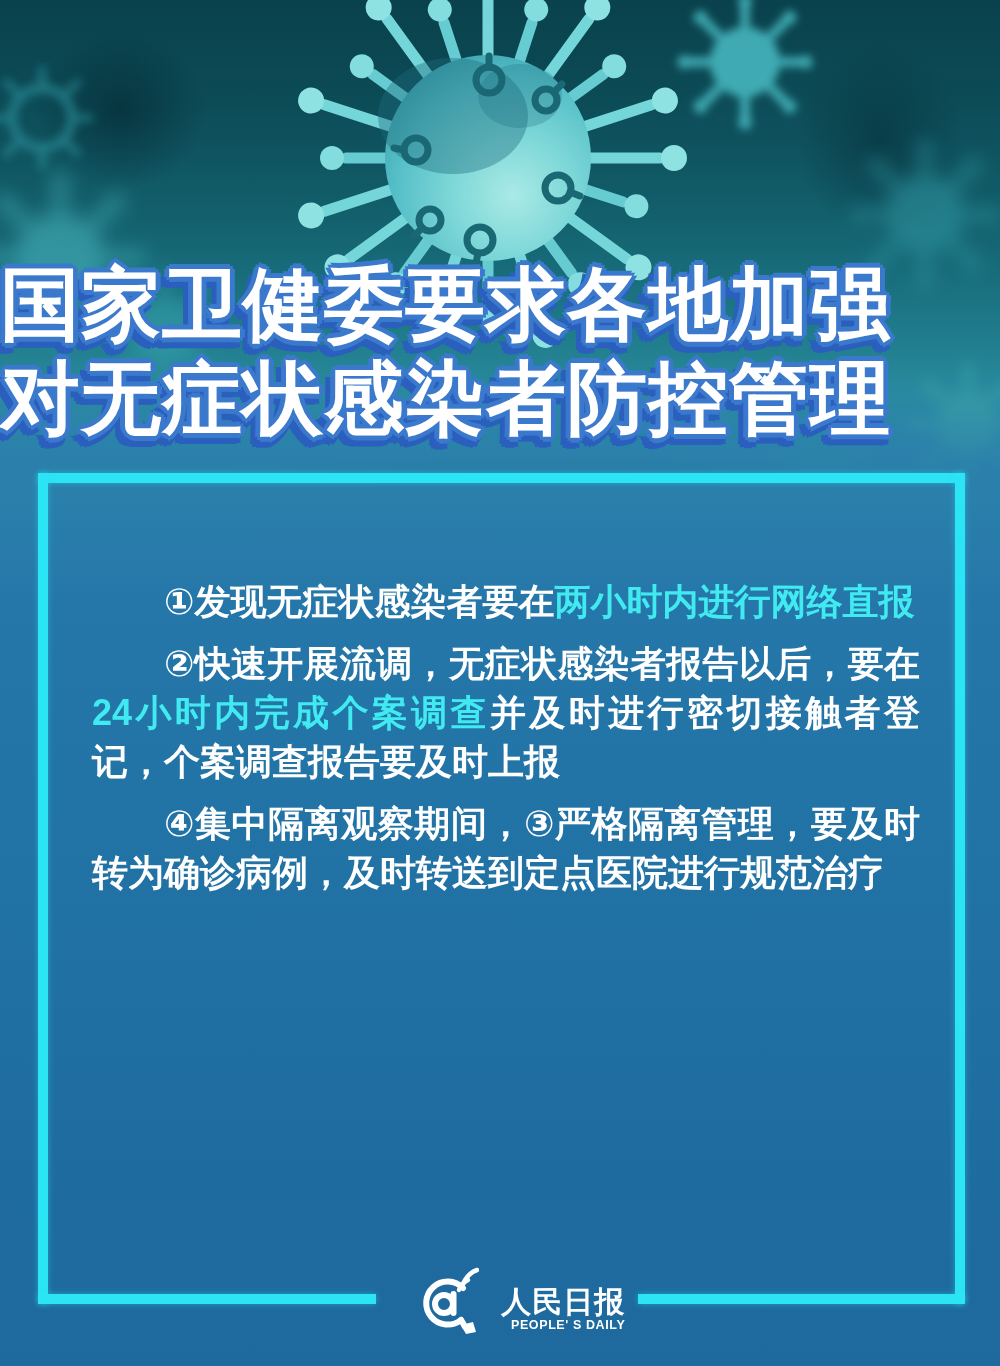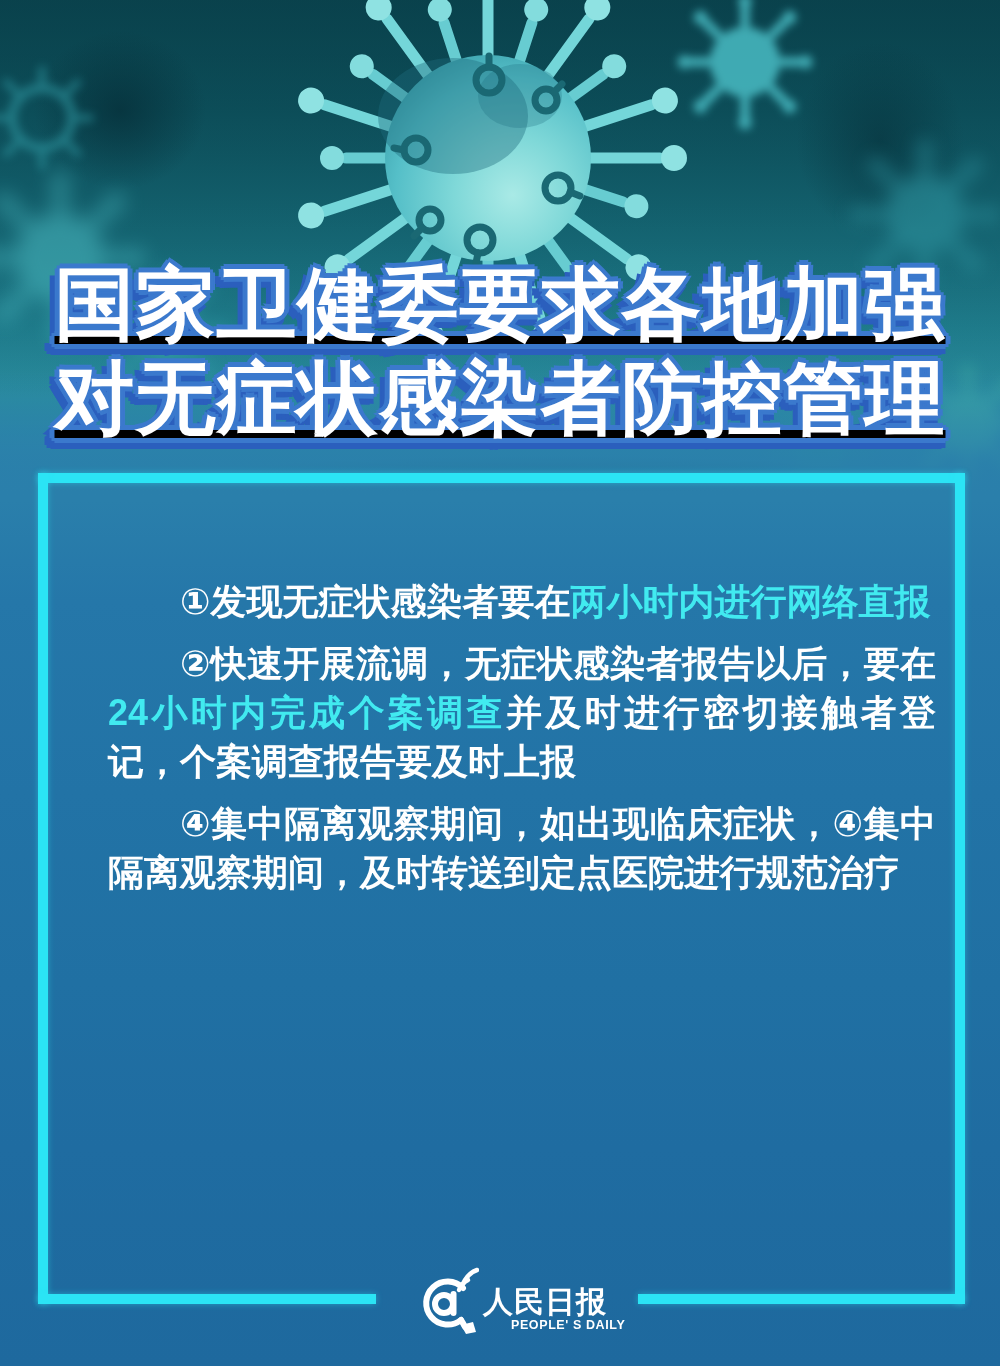--- a/index.html
+++ b/index.html
@@ -34,47 +34,47 @@
       linear-gradient(180deg, rgba(8,58,68,.55) 0%, rgba(8,58,68,.25) 45%, rgba(8,58,68,0) 80%);
   }
   .virus-svg{position:absolute;left:0;top:0;}
   .blur3{filter:blur(3px);} .blur4{filter:blur(4px);}
   .blur6{filter:blur(6px);} .blur7{filter:blur(7px);}
   .photo-fade{
     position:absolute;left:0;top:370px;width:1000px;height:130px;
     background:linear-gradient(180deg, rgba(42,127,171,0) 0%, rgba(42,127,171,.75) 70%, #2A7FAB 100%);
   }
   
-  .title{position:absolute;left:0;top:258px;width:1000px;text-align:center;z-index:5;text-decoration:underline;}
+  .title{position:absolute;left:0;top:258px;width:1000px;text-align:left;z-index:5;}
   .title-line{
     font-size:80px;line-height:94px;font-weight:900;color:#FFFFFF;letter-spacing:1px;
     text-shadow:
       -3px -3px 0 #3B79CD, 3px -3px 0 #3B79CD, -3px 3px 0 #3B79CD, 3px 3px 0 #3B79CD,
       -5px 0 0 #3B79CD, 5px 0 0 #3B79CD, 0 5px 0 #3B79CD, 0 -5px 0 #3B79CD,
       -8px 10px 0 #2B5FBD, -4px 11px 0 #2B5FBD, 0 10px 0 #2B5FBD, -10px 7px 0 #2B5FBD;
   }
   
   .frame{position:absolute;background:#2BE4F5;box-shadow:0 0 6px rgba(43,228,245,.45);z-index:4;}
   .frame-top{left:38px;top:473px;width:927px;height:10px;}
   .frame-left{left:38px;top:473px;width:10px;height:831px;}
   .frame-right{left:955px;top:473px;width:10px;height:831px;}
   .frame-bottom-l{left:38px;top:1294px;width:338px;height:10px;}
   .frame-bottom-r{left:638px;top:1294px;width:327px;height:10px;}
   
   .panel-content{
-    position:absolute;left:108px;top:577px;width:828px;z-index:5;
+    position:absolute;left:92px;top:577px;width:828px;z-index:5;
   }
   .para{
     margin:0 0 13px 0;
     font-size:36px;line-height:49px;font-weight:700;color:#FFFFFF;
     text-align:justify;text-indent:2em;
   }
   .hl{color:#41EAF0;font-weight:800;}
   
-  .logo{position:absolute;left:417px;top:1264px;display:flex;align-items:flex-start;z-index:6;}
+  .logo{position:absolute;left:417px;top:1264px;display:flex;align-items:flex-start;z-index:6;text-align:right;}
   .logo-mark{flex:0 0 auto;}
   .logo-text{margin-left:4px;padding-top:22px;}
   .brand-cn{font-size:30px;line-height:32px;font-weight:900;color:#FFFFFF;letter-spacing:1px;white-space:nowrap;}
   .brand-en{font-size:12.5px;line-height:15px;font-weight:700;color:#FFFFFF;letter-spacing:.6px;white-space:nowrap;margin-left:28px;}
 </style>
 </head>
 <body>
 
 <div class="poster">
 
@@ -212,21 +212,21 @@
   <div class="frame frame-right"></div>
   <div class="frame frame-bottom-l"></div>
   <div class="frame frame-bottom-r"></div>
 
   <section class="panel-content">
     <p class="para"><span>①发现无症状感染者要在</span><span class="hl">两小时内进行网络直报</span></p>
 
     <p class="para"><span>②快速开展流调，无症状感染者报告以后，要在</span><span class="hl">24小时内完成个案调查</span><span>并及时进行密切接触者登记，个案调查报告要及时上报</span></p>
 
 
-    <p class="para"><span>④集中隔离观察期间，如出现临床症状，④集中隔离观察期间，及时转送到定点医院进行规范治疗</span></p>
+    <p class="para"><span>④集中隔离观察期间，③严格隔离管理，要及时转为确诊病例，及时转送到定点医院进行规范治疗</span></p>
   </section>
 
   <footer class="logo">
     <svg class="logo-mark" width="62" height="72" viewBox="0 0 62 72">
 
       <g fill="none" stroke="#FFFFFF" stroke-width="4.5" stroke-linecap="round">
         <path d="M46 20 C49 13 54 8 60 6"></path>
         <path d="M42 26 C44 21 47 18 51 16"></path>
       </g>
 

